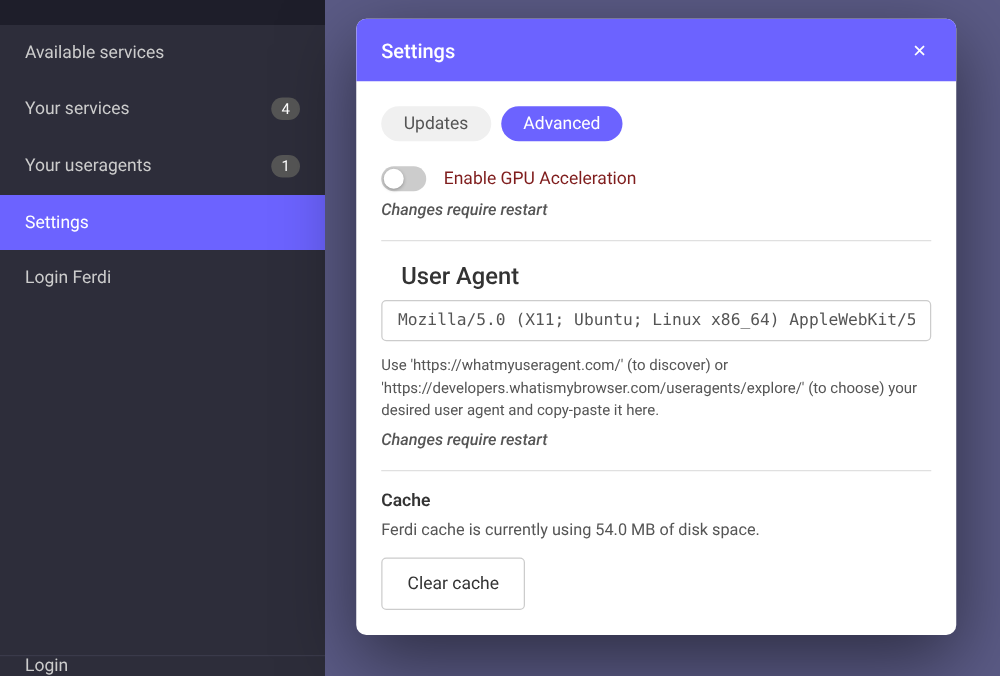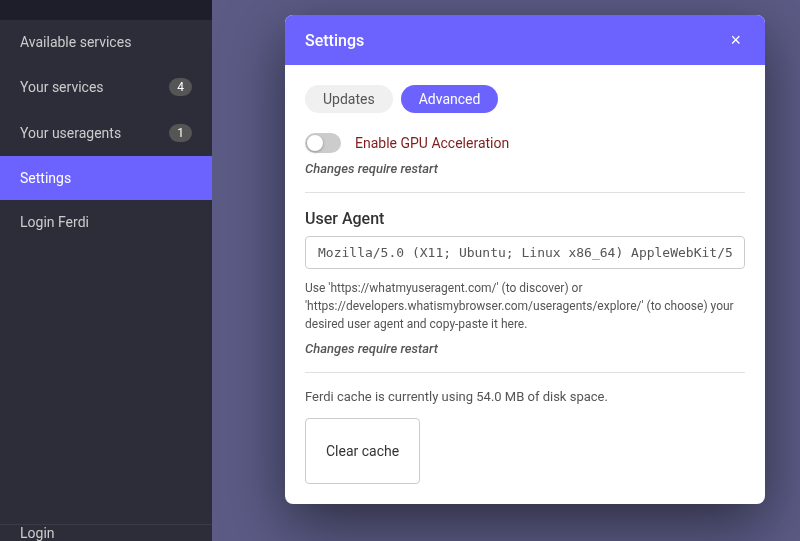--- a/index.html
+++ b/index.html
@@ -18,21 +18,21 @@
       inset: 0;
       background: rgba(80, 80, 120, 0.6);
       z-index: 0;
     }
 
     
     .sidebar {
       position: absolute;
       left: 0;
       top: 0;
-      width: 212px;
+      width: 260px;
       height: 541px;
       background: #2d2d3a;
       z-index: 1;
       display: flex;
       flex-direction: column;
     }
 
     .sidebar-top {
       height: 20px;
       background: #1e1e2a;
@@ -200,24 +200,25 @@
     }
 
     .divider {
       border: none;
       border-top: 1px solid #e0e0e0;
       margin: 16px 0;
     }
 
     
     .field-label {
-      font-size: 16px;
+      font-size: 19px;
       color: #333;
       margin-bottom: 8px;
       font-weight: 500;
+      margin-left: 16px;
     }
 
     .field-input {
       width: 100%;
       padding: 8px 12px;
       border: 1px solid #ccc;
       border-radius: 4px;
       font-size: 13px;
       color: #555;
       font-family: monospace;
@@ -243,21 +244,21 @@
     .cache-text {
       font-size: 13px;
       color: #555;
       margin-bottom: 14px;
     }
 
     .clear-btn {
       background: white;
       border: 1px solid #ccc;
       border-radius: 4px;
-      padding: 24px 20px;
+      padding: 12px 20px;
       font-size: 14px;
       color: #333;
       cursor: pointer;
       font-family: inherit;
     }
   </style>
 </head>
 <body>
 
 <div class="bg-overlay"></div>
@@ -317,17 +318,18 @@
 
       
       <div class="field-label">User Agent</div>
       <input class="field-input" type="text" value="Mozilla/5.0 (X11; Ubuntu; Linux x86_64) AppleWebKit/537.36 (l" style="">
       <div class="field-hint">Use 'https://whatmyuseragent.com/' (to discover) or 'https://developers.whatismybrowser.com/useragents/explore/' (to choose) your desired user agent and copy-paste it here.</div>
       <div class="restart-note">Changes require restart</div>
 
       <hr class="divider">
 
       
+      <div class="section-title">Cache</div>
       <div class="cache-text">Ferdi cache is currently using 54.0 MB of disk space.</div>
       <button class="clear-btn">Clear cache</button>
     </div>
   </div>
 </div>
 
 </body></html>

